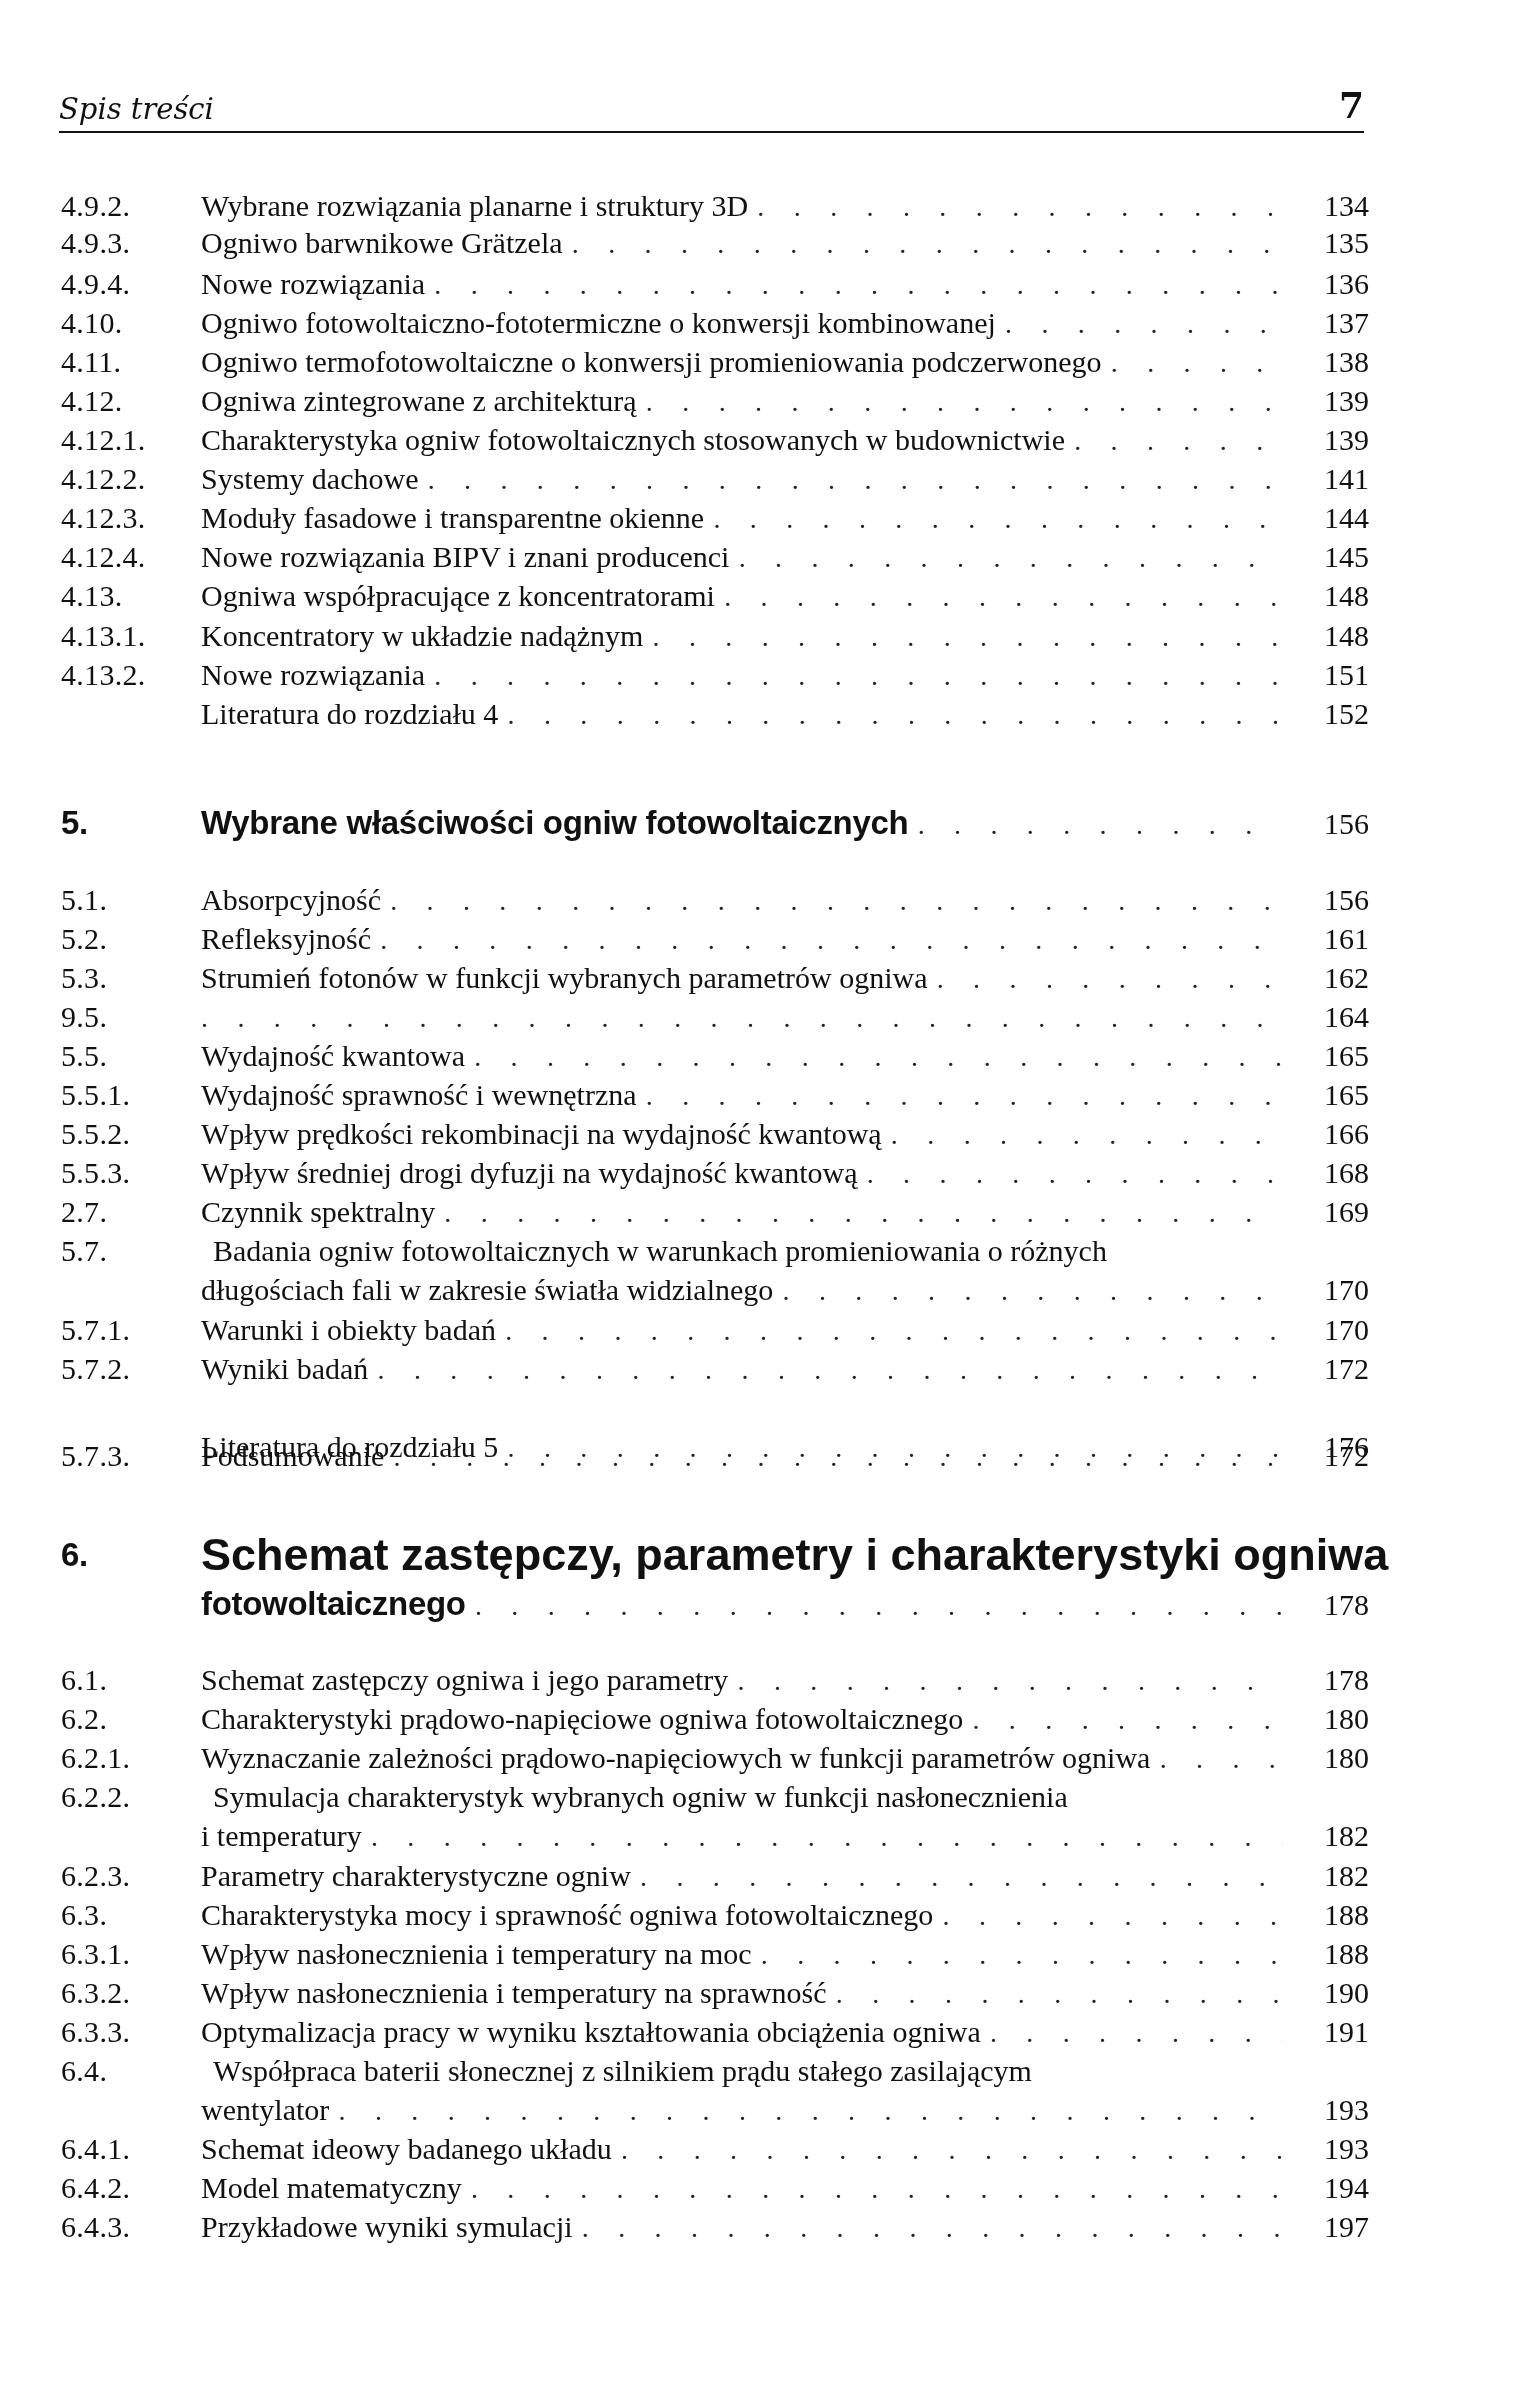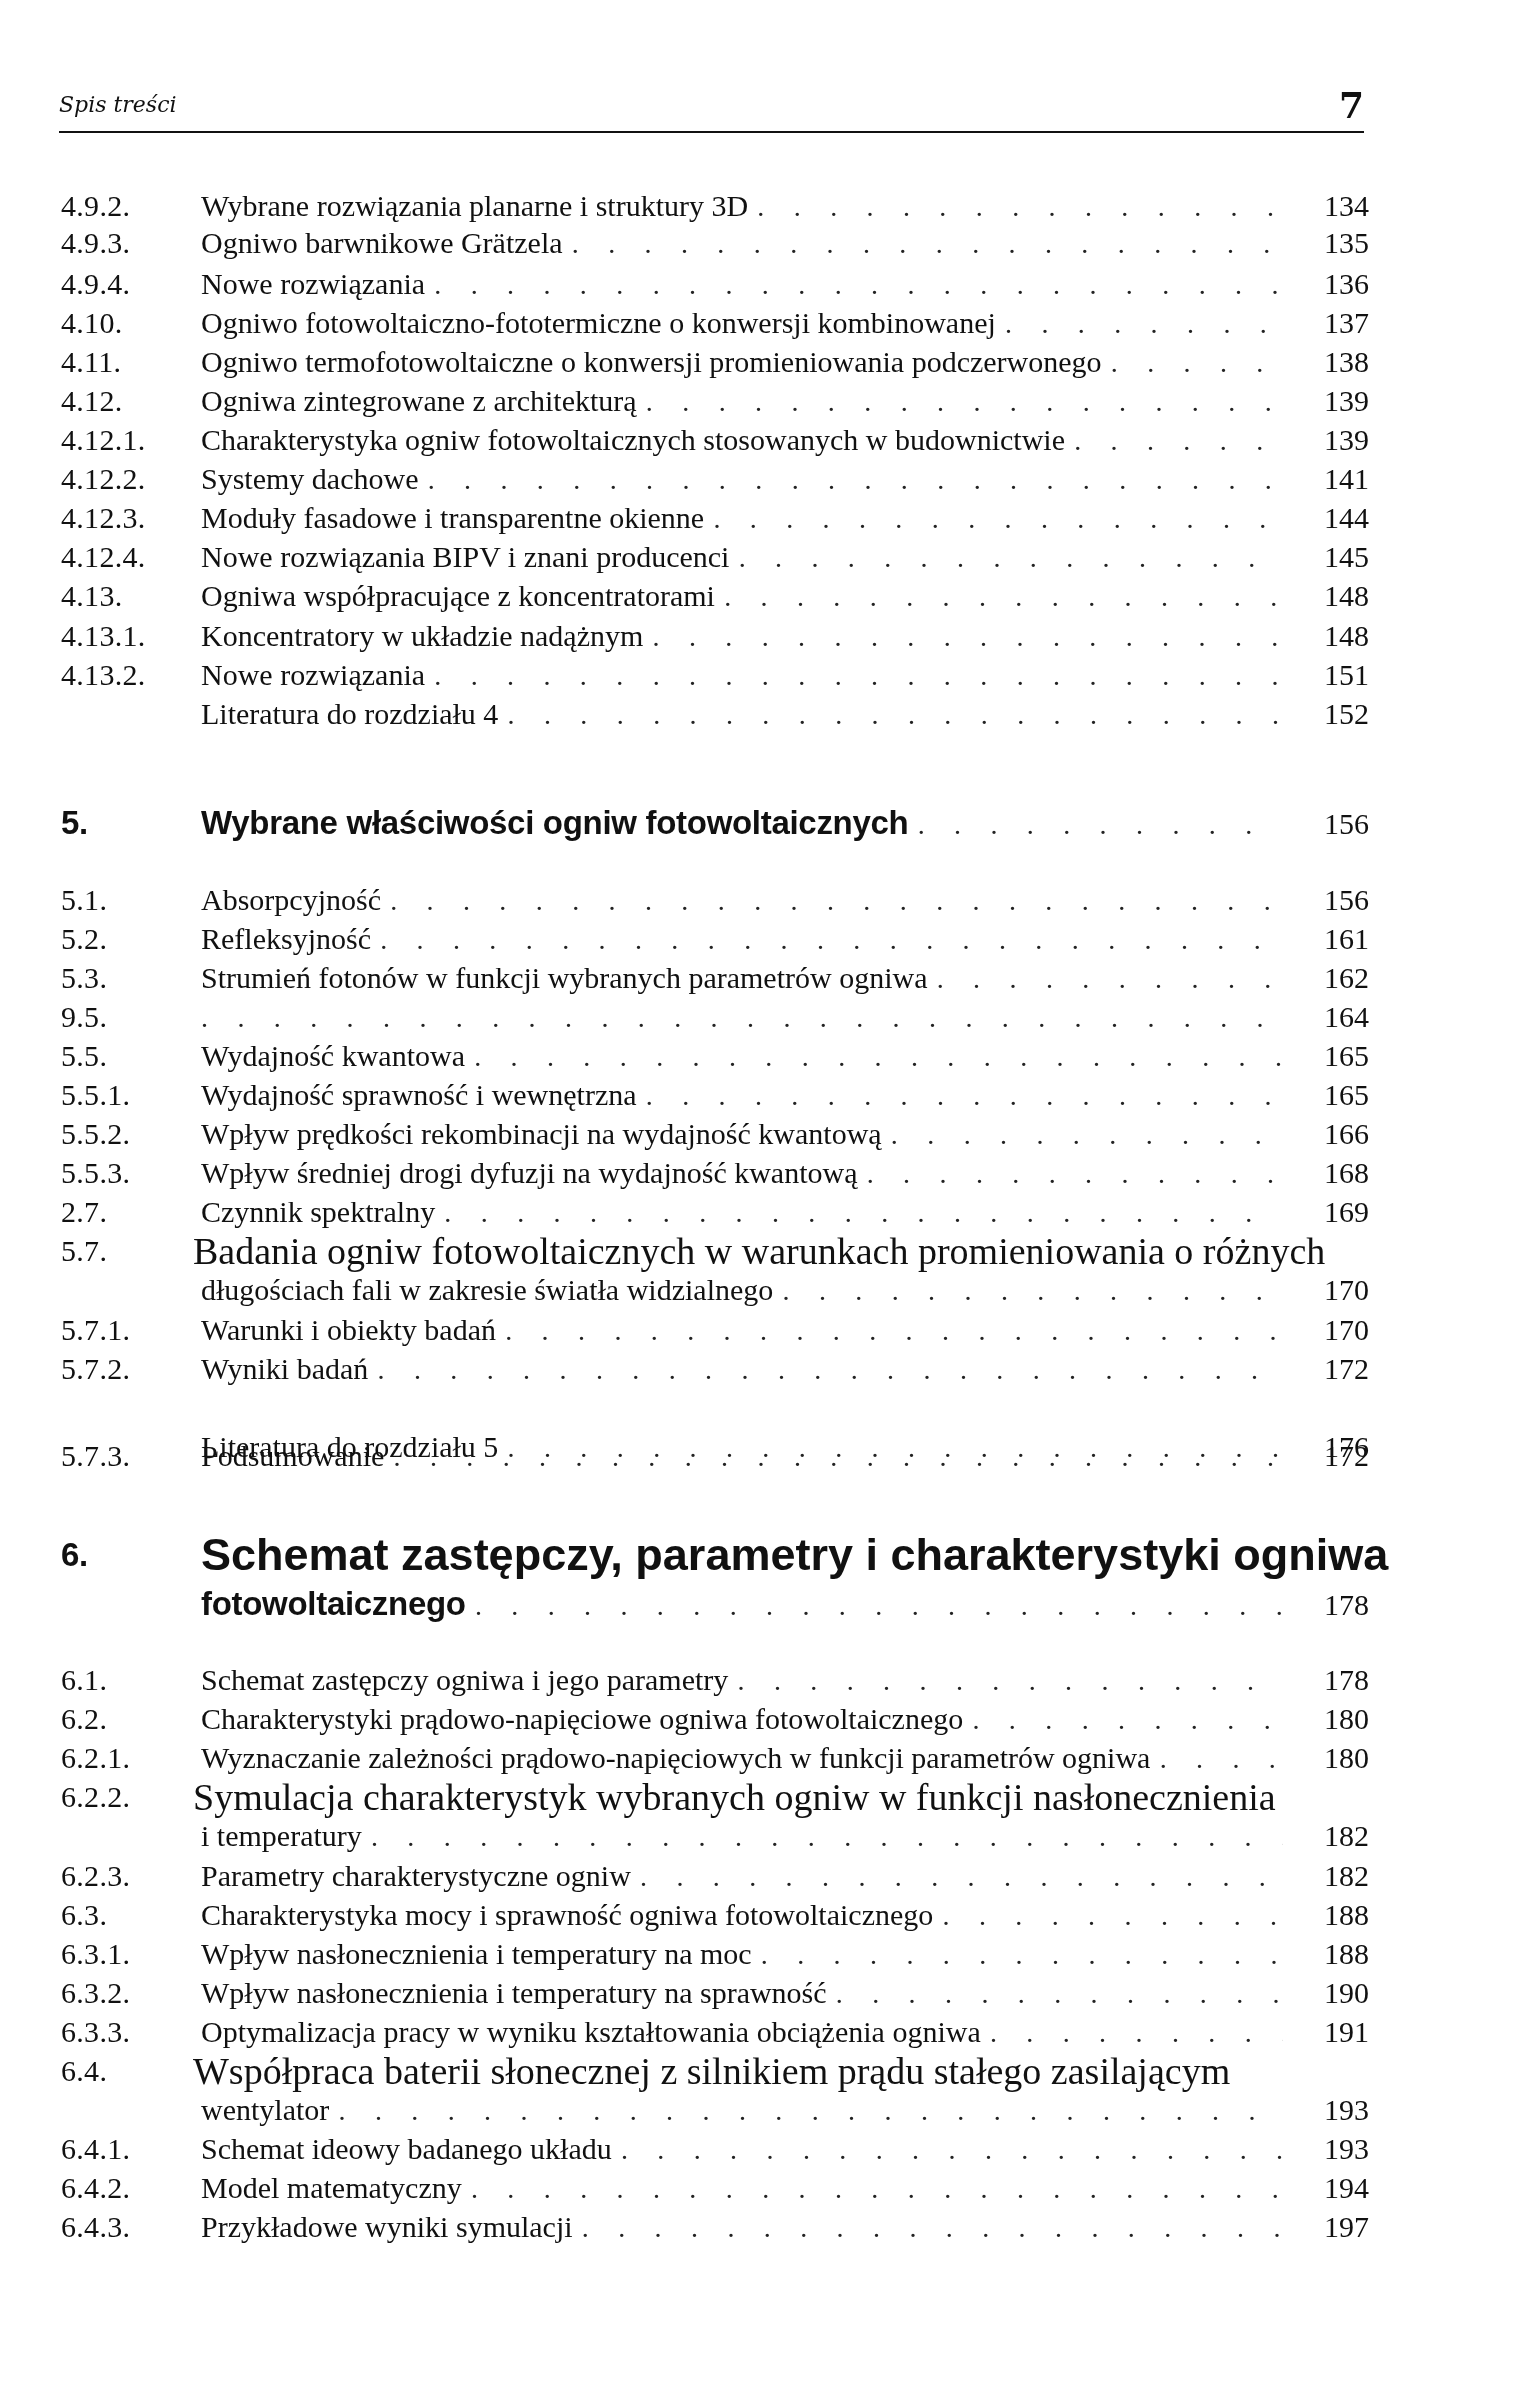--- a/index.html
+++ b/index.html
@@ -1,34 +1,34 @@
 <!DOCTYPE html>
 <html style="font-size:10.5px"><head>
 <meta charset="utf-8">
 <style>
   html, body { margin:0; padding:0; background:#ffffff; }
   body { width:1529px; height:2401px; position:relative; overflow:hidden; color:#111; }
   .page { position:absolute; left:0; top:0; width:1529px; height:2401px; }
   .running-head { position:absolute; left:59px; top:84px; width:1305px; height:53px; }
-  .running-title { position:absolute; left:0; top:8px; font-family:"DejaVu Serif", serif; font-style:italic; font-size:22px; }
+  .running-title { position:absolute; left:0; top:8px; font-family:"DejaVu Serif", serif; font-style:italic; font-size:29px; }
   .page-number { position:absolute; right:0; top:0; font-family:"DejaVu Serif", serif; font-weight:bold; font-size:36px; }
   .head-rule { position:absolute; left:59px; top:131px; width:1305px; height:2px; background:#111; }
 
   .toc { position:absolute; left:61px; top:0; width:1308px; }
   .row { position:absolute; left:0; width:1308px; height:38px; font-family:"Liberation Serif", serif; font-size:30px; line-height:38px; }
   .num { position:absolute; left:0; top:0; letter-spacing:0.3px; }
   .title-wrap { position:absolute; left:140px; right:0; top:0; height:38px; display:flex; align-items:baseline; }
   .title { white-space:nowrap; padding-right:9.2px; }
   .dots { flex:1; overflow:hidden; white-space:nowrap; font-size:28px; letter-spacing:11.2px; color:#222; }
   .dots::before { content:". . . . . . . . . . . . . . . . . . . . . . . . . . . . . . . . . . . . . . . . . . . . . . . . . . . . . . . . . . . . . . . . . . . . . . . . . . . . . . . . . . . . . . . . . . . . . . . . . . . . . . . . . . . . . . . . . . . . . . . . . . . . . . . . . . . . . . . . . . . . . . . . . . . . . . . . . . . . . . . . . . . . . . . . . . . . . . . . . . ."; }
   .pg { width:73px; text-align:right; padding-left:13px; }
 
   .chapter .num, .chapter .title { font-family:"Liberation Sans", sans-serif; font-weight:bold; font-size:33px; letter-spacing:-0.3px; }
   .chapter .title-wrap { left:140px; }
-  .cont-line { position:absolute; left:132px; font-family:"Liberation Serif", serif; font-size:38px; line-height:38px; white-space:nowrap; }
+  .cont-line { position:absolute; left:152px; font-family:"Liberation Serif", serif; font-size:30px; line-height:38px; white-space:nowrap; }
   .chapter-line1 { position:absolute; left:140px; font-family:"Liberation Sans", sans-serif; font-weight:bold; font-size:45px; line-height:38px; white-space:nowrap; }
 </style>
 </head>
 <body>
 
 <div class="page">
   <div class="running-head">
     <span class="running-title">Spis treści</span>
     <span class="page-number">7</span>
   </div>

